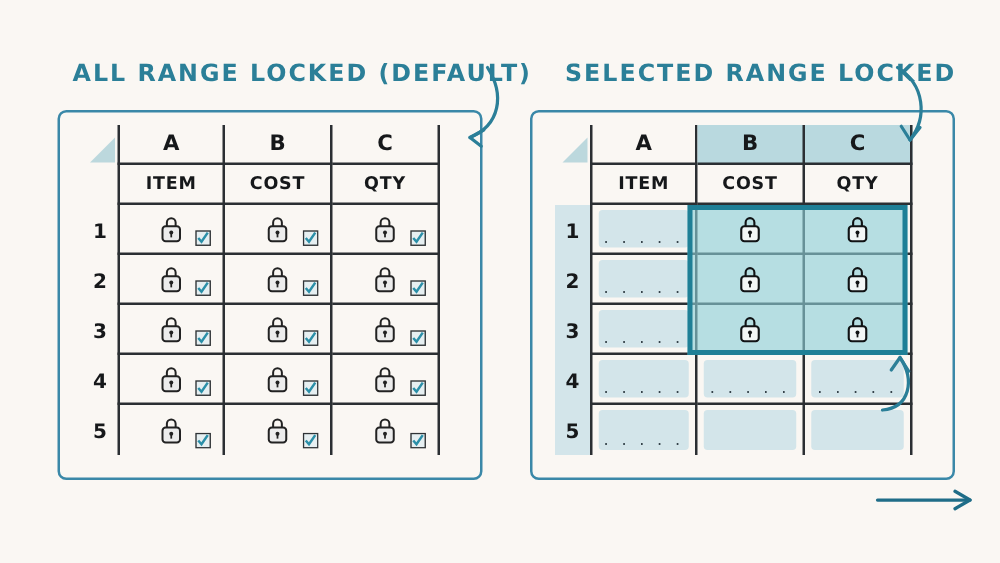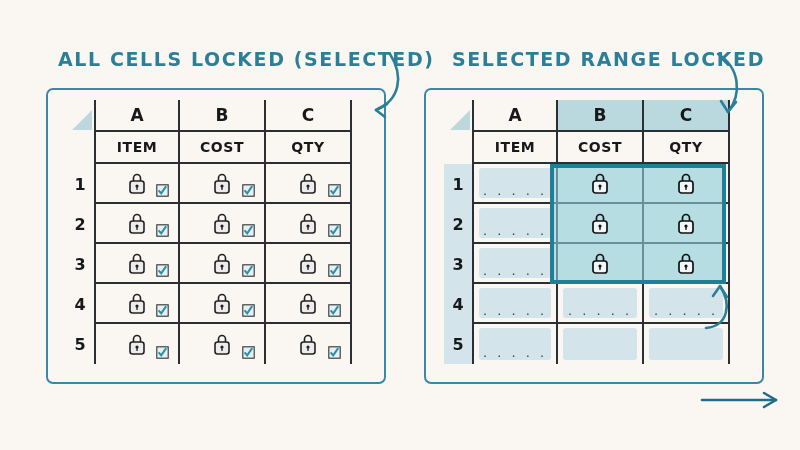--- a/index.html
+++ b/index.html
@@ -115,21 +115,21 @@
   #arrow-left-curve  { left: 330px; top: 52px;  width: 80px;  height: 90px; }
   #arrow-right-curve { left: 706px; top: 52px;  width: 60px;  height: 90px; }
   #arrow-up-small    { left: 700px; top: 276px; width: 44px;  height: 60px; }
   #arrow-bottom      { left: 700px; top: 388px; width: 90px;  height: 24px; }
 </style>
 </head>
 <body>
 
 <div id="stage">
 
-  <div class="panel-title" id="title-left">ALL CELLS LOCKED (SELECTED)</div>
+  <div class="panel-title" id="title-left">ALL RANGE LOCKED (DEFAULT)</div>
   <div class="panel-title" id="title-right">SELECTED RANGE LOCKED</div>
 
   <div class="frame" id="frame-left"></div>
   <div class="frame" id="frame-right"></div>
 
   <div class="sheet" id="sheet-left">
 
     <div class="corner-box">
       <div class="corner-tri"></div>
     </div>

